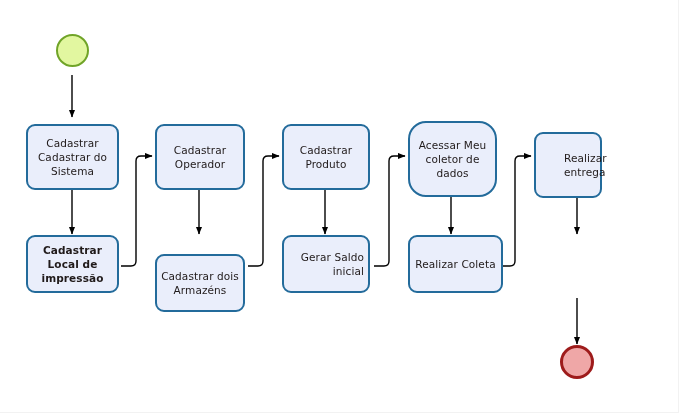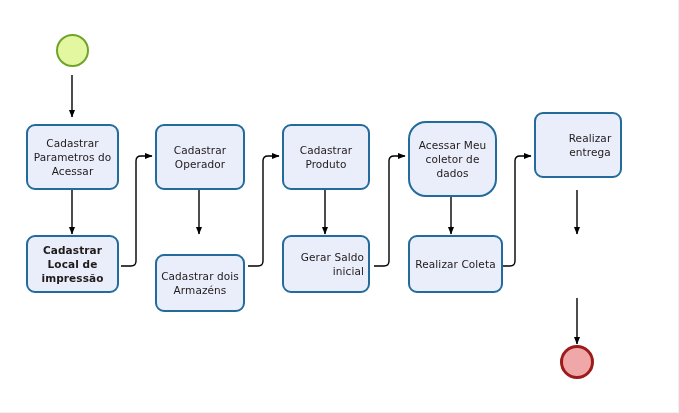--- a/index.html
+++ b/index.html
@@ -92,36 +92,36 @@
     <path d="M500,266 L510,266 Q515,266 515,261 L515,161 Q515,156 520,156 L531,156" fill="none" stroke="#000000" stroke-width="1.4" marker-end="url(#arrow)"></path>
 
     <path d="M577,190 L577,234" fill="none" stroke="#000000" stroke-width="1.4" marker-end="url(#arrow)"></path>
 
     <path d="M577,298 L577,344" fill="none" stroke="#000000" stroke-width="1.4" marker-end="url(#arrow)"></path>
   </svg>
 
   <div class="terminal start" style="left:56px; top:34px; width:33px; height:33px;"></div>
 
   <div class="node" style="left:26px; top:124px; width:93px; height:66px;">
-    <span>Cadastrar Parametros do Acessar</span>
+    <span>Cadastrar Cadastrar do Sistema</span>
   </div>
 
   <div class="node" style="left:155px; top:124px; width:90px; height:66px;">
     <span>Cadastrar Operador</span>
   </div>
 
   <div class="node" style="left:282px; top:124px; width:88px; height:66px;">
     <span>Cadastrar Produto</span>
   </div>
 
   <div class="node" style="left:408px; top:121px; width:89px; height:76px;border-radius:18px;">
     <span>Acessar Meu coletor de dados</span>
   </div>
 
-  <div class="node" style="left:534px; top:112px; width:88px; height:66px;padding-left:28px;">
+  <div class="node" style="left:534px; top:132px; width:68px; height:66px;padding-left:28px;">
     <span>Realizar entrega</span>
   </div>
 
   <div class="node" style="left:26px; top:235px; width:93px; height:58px;font-weight:bold;">
     <span>Cadastrar Local de impressão</span>
   </div>
 
   <div class="node" style="left:155px; top:235px; width:90px; height:58px;margin-top:19px;">
     <span>Cadastrar dois Armazéns</span>
   </div>

